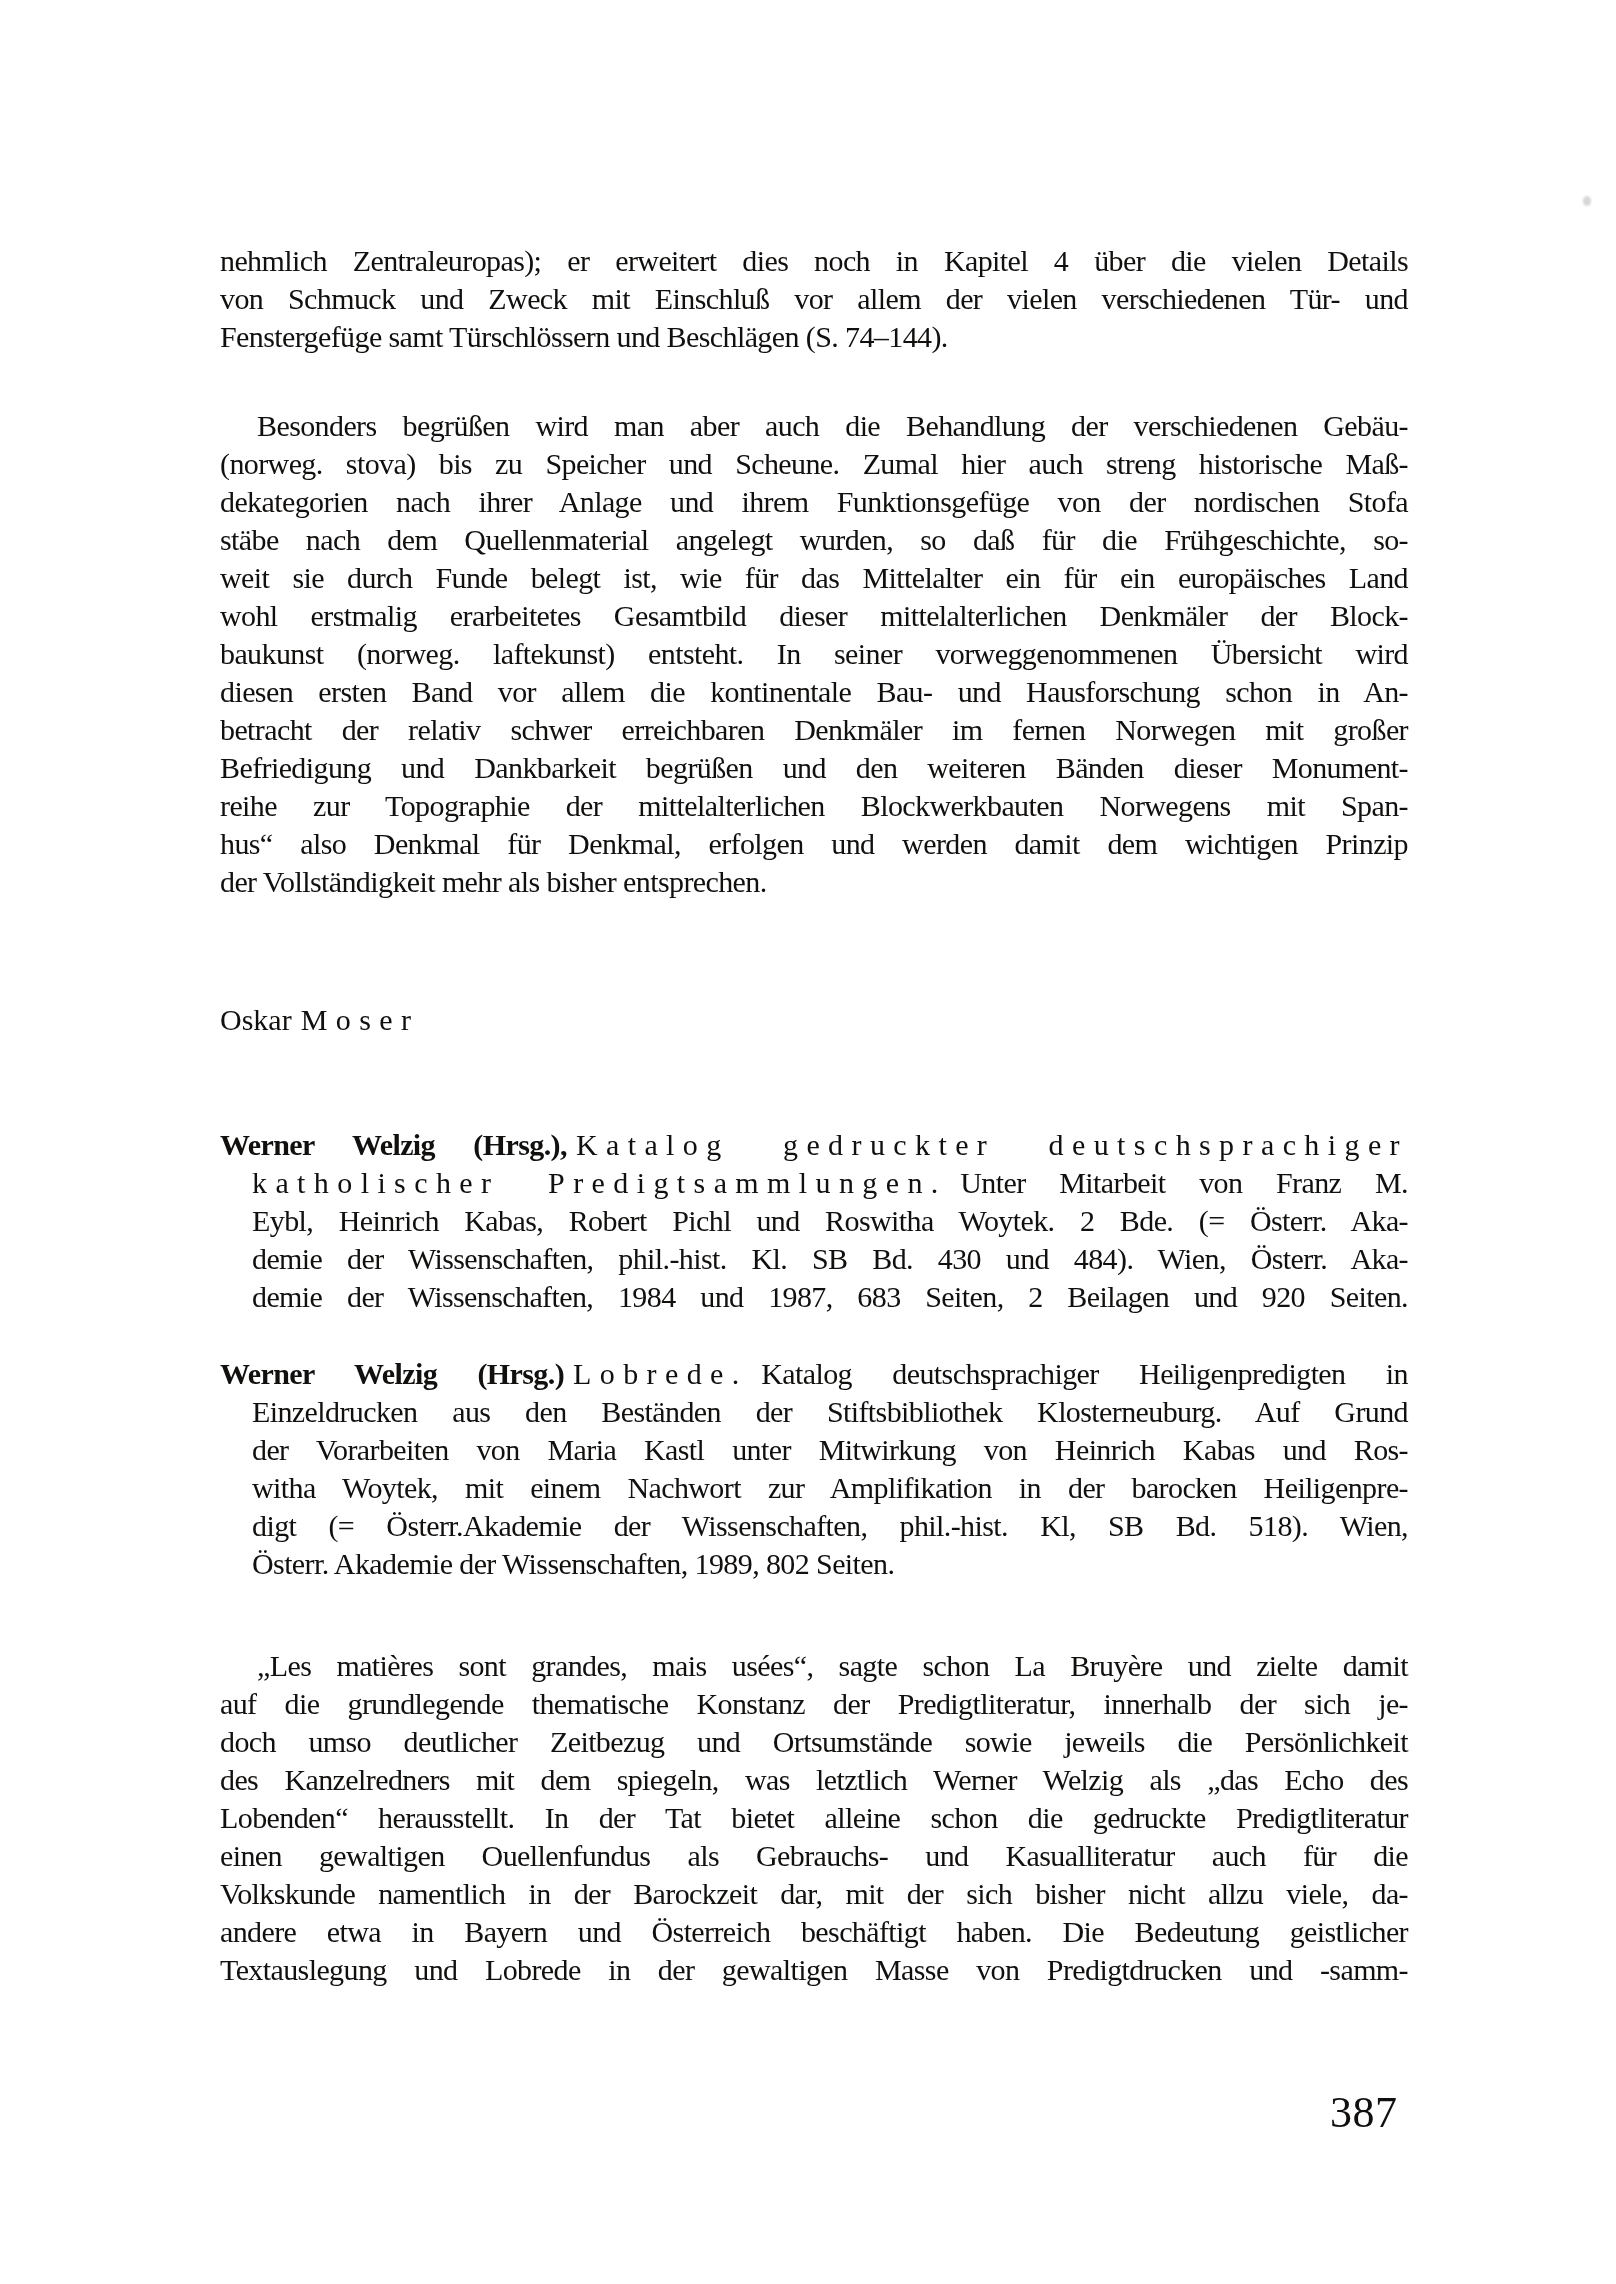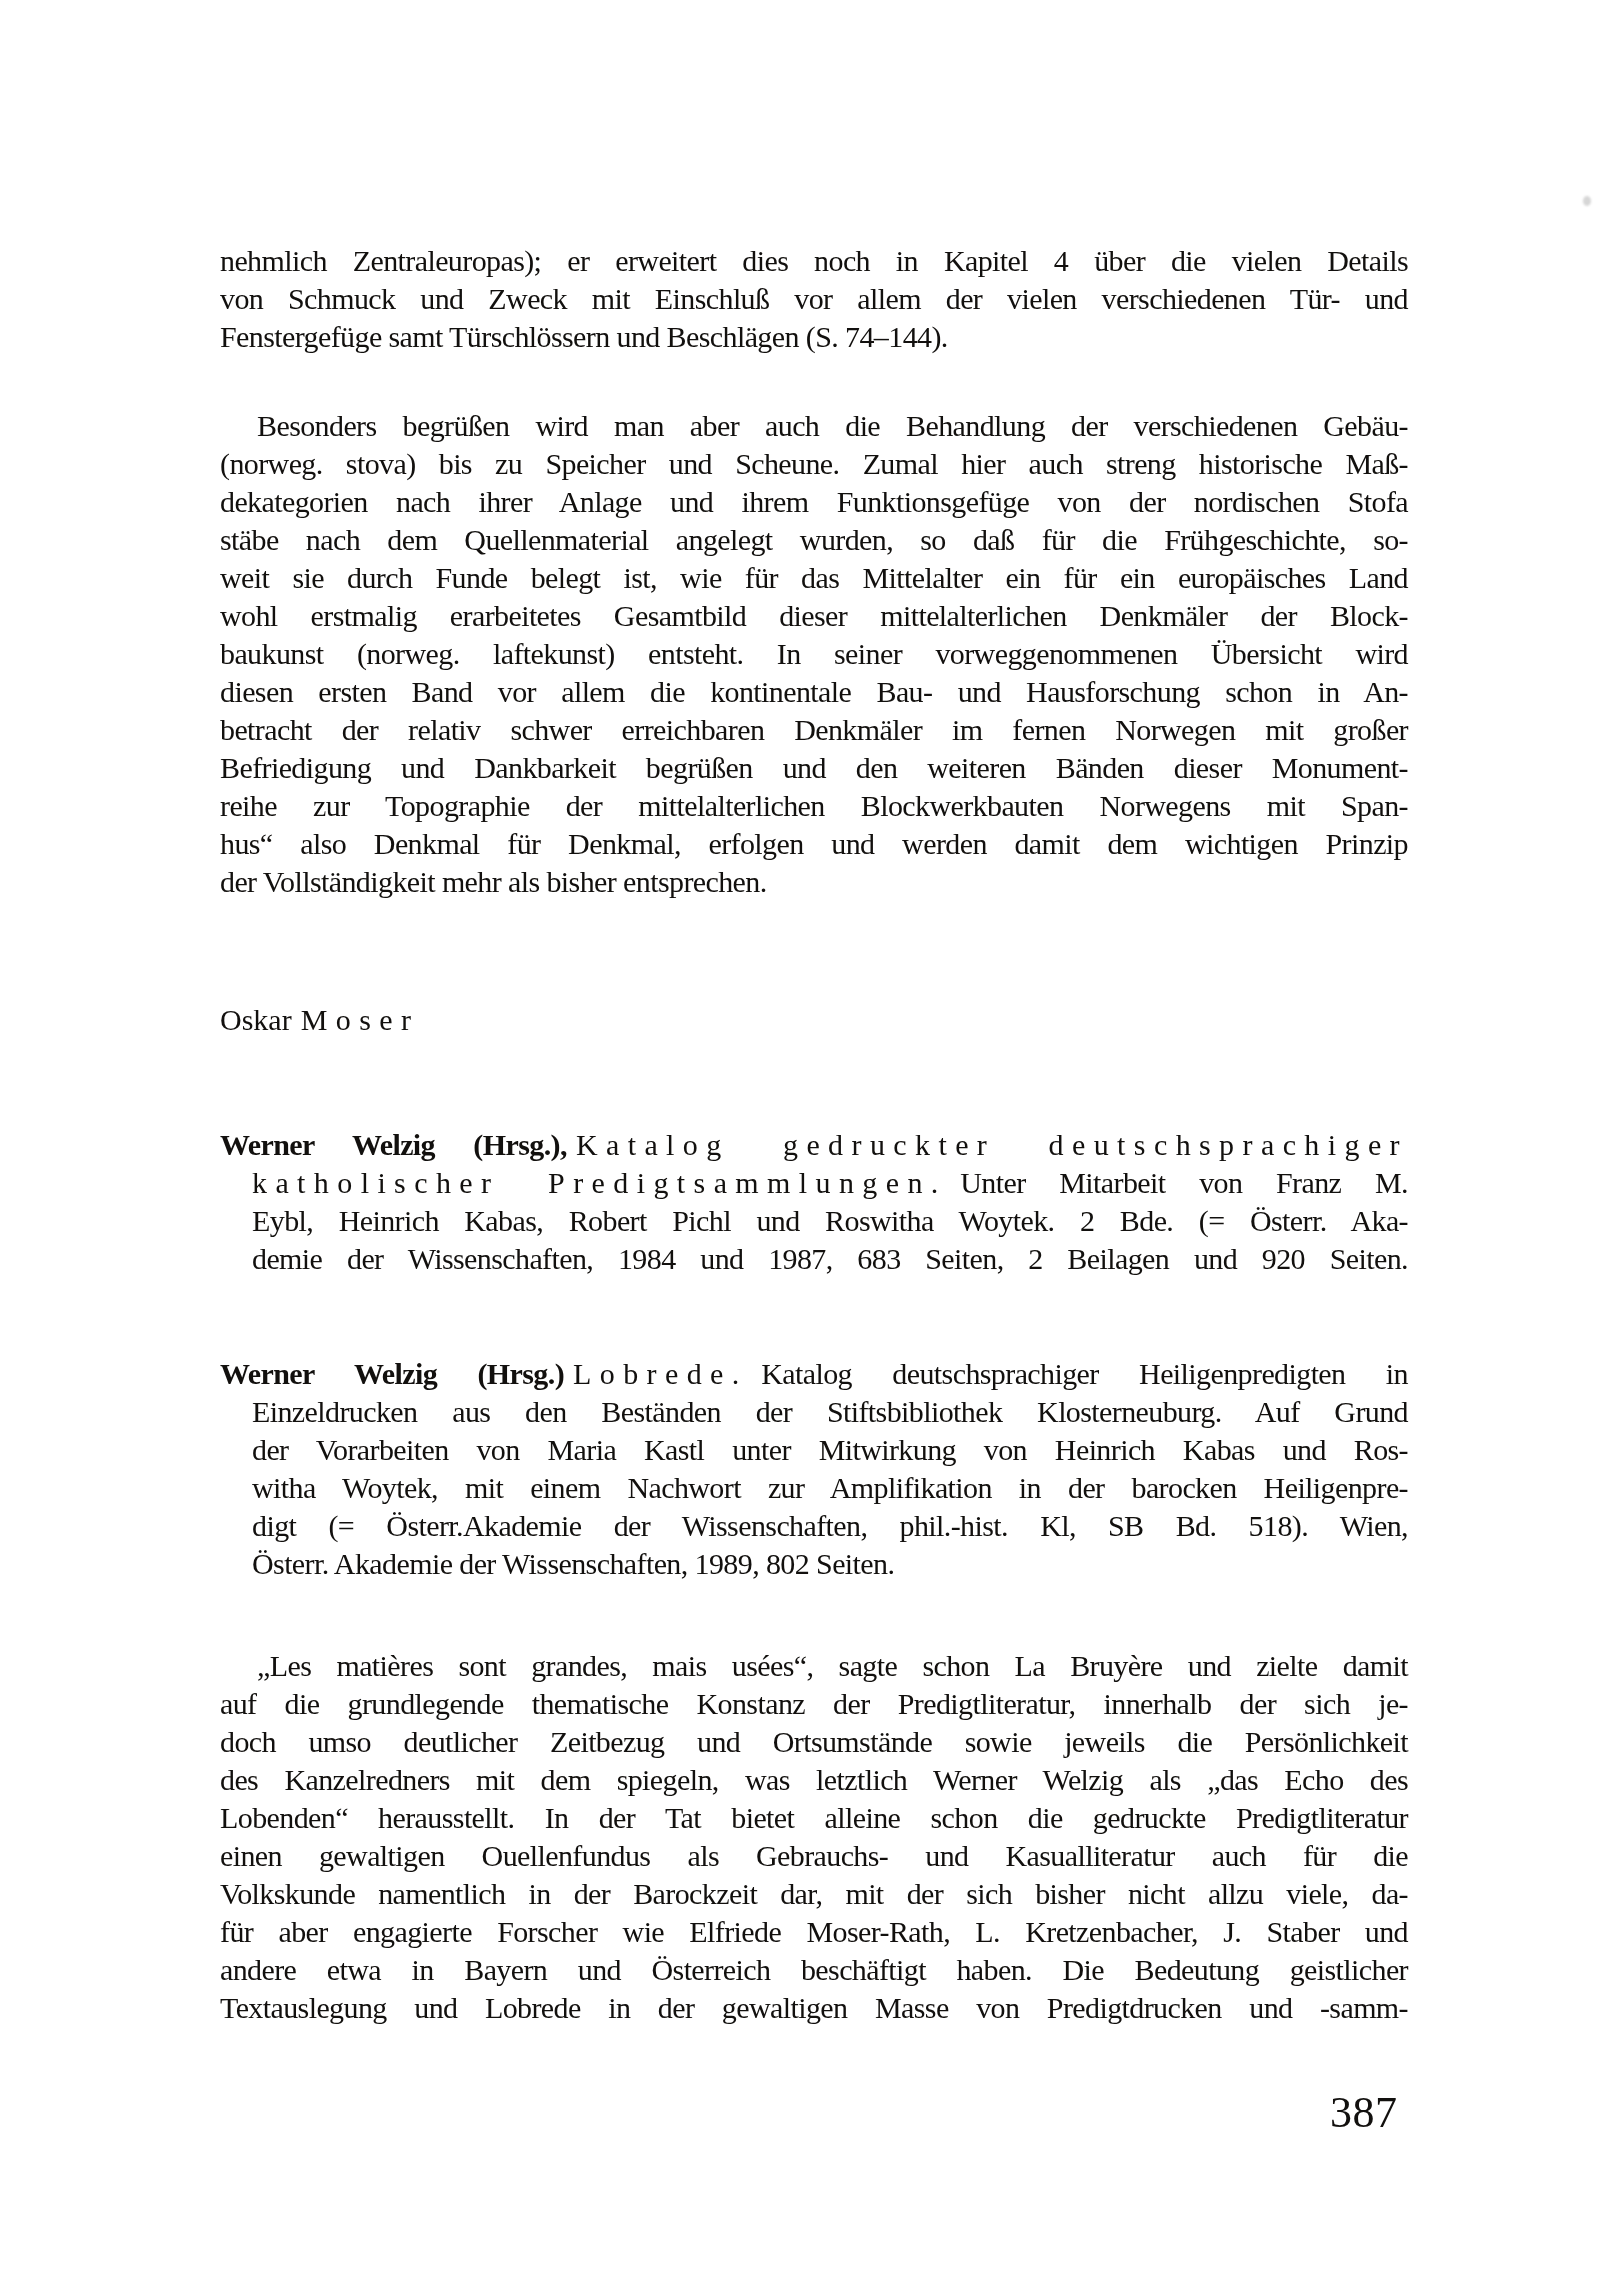--- a/index.html
+++ b/index.html
@@ -99,20 +99,21 @@
   </div>
 
   <div class="tblock" style="top:1126px">
     <div class="ln">
       <span class="b">Werner Welzig (Hrsg.),</span><span class="sp gap-b">Katalog gedruckter deutschsprachiger</span>
     </div>
     <div class="ln hang">
       <span class="sp">katholischer Predigtsammlungen.</span><span class="gap-sp">Unter Mitarbeit von Franz M.</span>
     </div>
     <div class="ln hang">Eybl, Heinrich Kabas, Robert Pichl und Roswitha Woytek. 2 Bde. (= Österr. Aka-</div>
+    <div class="ln hang">demie der Wissenschaften, phil.-hist. Kl. SB Bd. 430 und 484). Wien, Österr. Aka-</div>
     <div class="ln hang">demie der Wissenschaften, 1984 und 1987, 683 Seiten, 2 Beilagen und 920 Seiten.</div>
   </div>
 
   <div class="tblock" style="top:1355px">
     <div class="ln">
       <span class="b">Werner Welzig (Hrsg.)</span><span class="sp gap-b">Lobrede.</span><span class="gap-sp">Katalog deutschsprachiger Heiligenpredigten in</span>
     </div>
     <div class="ln hang">Einzeldrucken aus den Beständen der Stiftsbibliothek Klosterneuburg. Auf Grund</div>
     <div class="ln hang">der Vorarbeiten von Maria Kastl unter Mitwirkung von Heinrich Kabas und Ros-</div>
     <div class="ln hang">witha Woytek, mit einem Nachwort zur Amplifikation in der barocken Heiligenpre-</div>
@@ -121,21 +122,20 @@
   </div>
 
   <div class="tblock" style="top:1647px">
     <div class="ln ind">„Les matières sont grandes, mais usées“, sagte schon La Bruyère und zielte damit</div>
     <div class="ln">auf die grundlegende thematische Konstanz der Predigtliteratur, innerhalb der sich je-</div>
     <div class="ln">doch umso deutlicher Zeitbezug und Ortsumstände sowie jeweils die Persönlichkeit</div>
     <div class="ln">des Kanzelredners mit dem spiegeln, was letztlich Werner Welzig als „das Echo des</div>
     <div class="ln">Lobenden“ herausstellt. In der Tat bietet alleine schon die gedruckte Predigtliteratur</div>
     <div class="ln">einen gewaltigen Ouellenfundus als Gebrauchs- und Kasualliteratur auch für die</div>
     <div class="ln">Volkskunde namentlich in der Barockzeit dar, mit der sich bisher nicht allzu viele, da-</div>
-    <div class="ln">für aber engagierte Forscher wie Elfriede Moser-Rath, L. Kretzenbacher, J. Staber und</div>
     <div class="ln">andere etwa in Bayern und Österreich beschäftigt haben. Die Bedeutung geistlicher</div>
     <div class="ln">Textauslegung und Lobrede in der gewaltigen Masse von Predigtdrucken und -samm-</div>
   </div>
 
   <div class="pageno">387</div>
 
   <div class="scan-speck"></div>
 
 </div>
 

